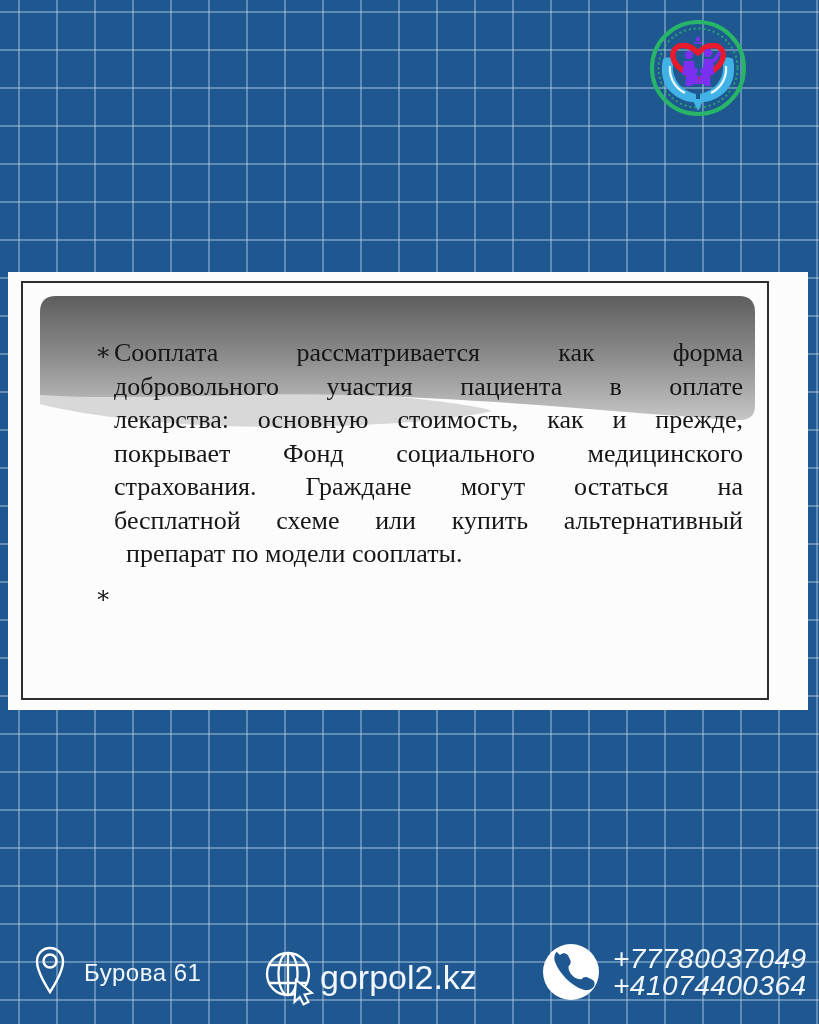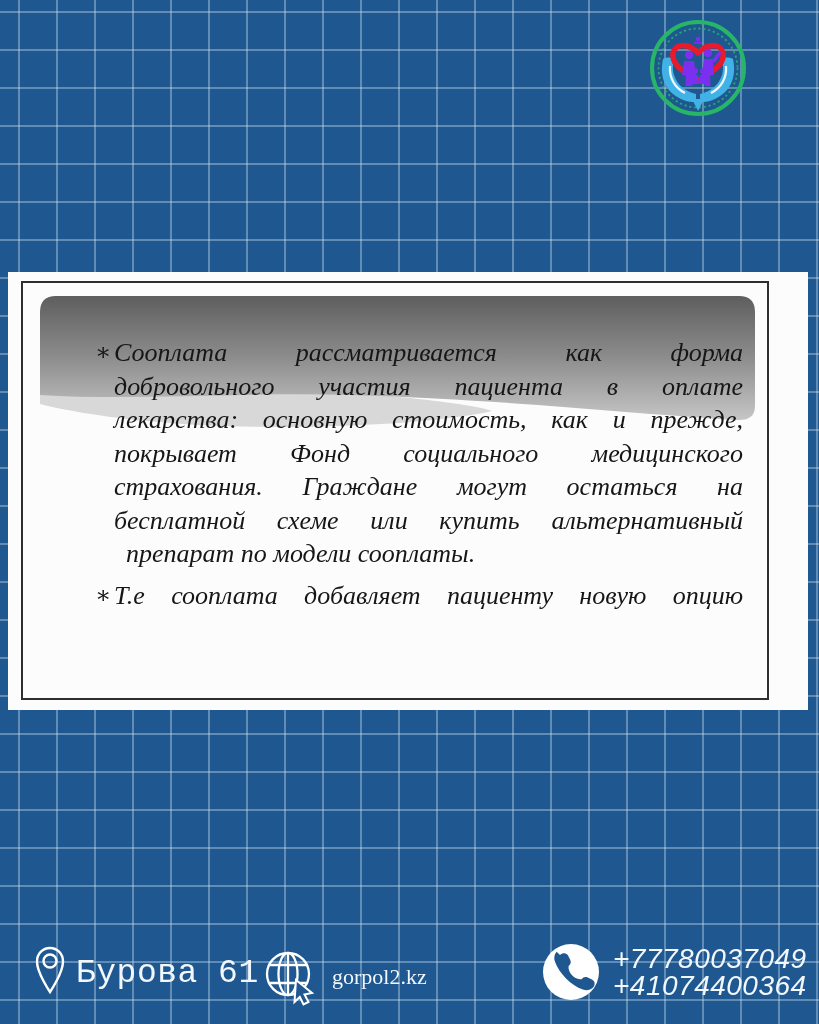--- a/index.html
+++ b/index.html
@@ -26,28 +26,28 @@
   }
   .banner{position:absolute;left:32px;top:24px;width:715px;height:135px;}
   .slide-text{
     position:absolute;left:87px;top:64px;width:648px;
     font-family:"Liberation Serif","DejaVu Serif",serif;
     font-size:26px;line-height:33.5px;color:var(--text,#161616);
   }
   .bullet-item{position:relative;padding-left:19px;}
   .bullet-item + .bullet-item{margin-top:8px;}
   .bullet-marker{position:absolute;left:0;top:0;font-size:24px;}
-  .tline{text-align:justify;text-align-last:justify;font-style:italic;}
+  .tline{text-align:justify;text-align-last:justify;}
   .bullet-item:not(.justify-all) .tline:last-child{text-align-last:left;margin-left:12px;}
   
   .footer-item{position:absolute;display:flex;align-items:center;color:var(--footer-text,#f2f7fc);}
   .footer-address{left:34px;top:946px;}
-  .footer-address .label{margin-left:10px;font-size:33px;letter-spacing:.5px;font-family:Liberation Mono, monospace;}
+  .footer-address .label{margin-left:18px;font-size:24px;letter-spacing:.5px;}
   .footer-website{left:262px;top:948px;}
-  .footer-website .label{margin-left:12px;font-size:22px;font-family:Liberation Serif, serif;}
+  .footer-website .label{margin-left:0px;font-size:34px;font-family:Liberation Sans, sans-serif;}
   .footer-phones{left:543px;top:944px;justify-content:flex-end;}
   .phones{margin-left:14px;font-style:italic;font-size:28px;line-height:27px;text-align:center;letter-spacing:.5px;}
   .icon{display:block;}
 </style>
 </head>
 <body>
 
 <div class="page">
 
   <svg class="logo" viewBox="0 0 100 100">
@@ -92,21 +92,21 @@
       <path d="M16 0 L699 0 Q715 0 715 16 L715 110 Q715 125 697 124 C570 116 470 104 310 99 C200 96 95 105 0 99 L0 16 Q0 0 16 0 Z" fill="url(#bannerGrad)"></path>
     </svg>
 
     <div class="slide-text">
       <div class="bullet-item">
         <span class="bullet-marker">∗</span>
         <span><div class="tline">Сооплата рассматривается как форма</div><div class="tline">добровольного участия пациента в оплате</div><div class="tline">лекарства: основную стоимость, как и прежде,</div><div class="tline">покрывает Фонд социального медицинского</div><div class="tline">страхования. Граждане могут остаться на</div><div class="tline">бесплатной схеме или купить альтернативный</div><div class="tline">препарат по модели сооплаты.</div></span>
       </div>
       <div class="bullet-item justify-all">
         <span class="bullet-marker">∗</span>
-        <span><div class="tline">Т.е сооплата добавляет пациенту новую опцию</div></span>
+        <span></span>
       </div>
     </div>
   </div>
 
   <div class="footer-item footer-address">
     <svg class="icon" width="32" height="54" viewBox="0 0 32 54">
       <path d="M16 2 C8.5 2 3 8 3 15.5 C3 27 16 46 16 46 C16 46 29 27 29 15.5 C29 8 23.5 2 16 2 Z" style="fill:none;stroke:#fff;stroke-width:2.4"></path>
       <circle cx="16" cy="15" r="6.5" style="fill:none;stroke:#fff;stroke-width:2.4"></circle>
     </svg>
     <span class="label">Бурова 61</span>

